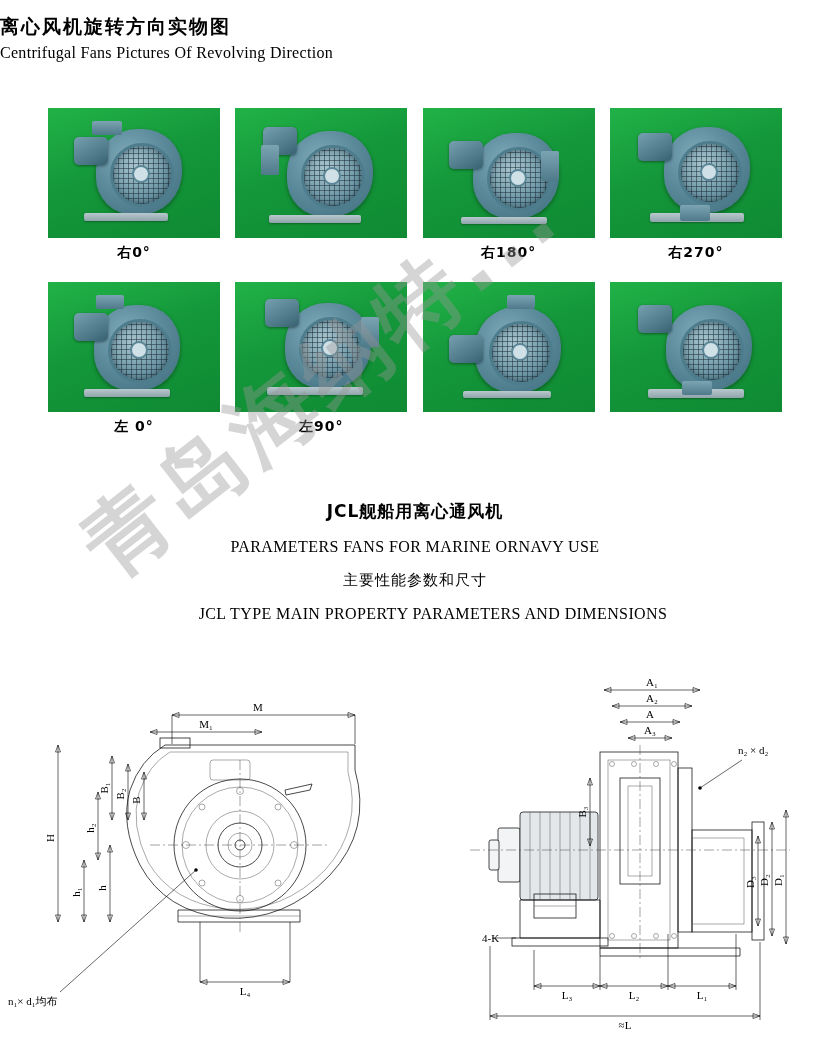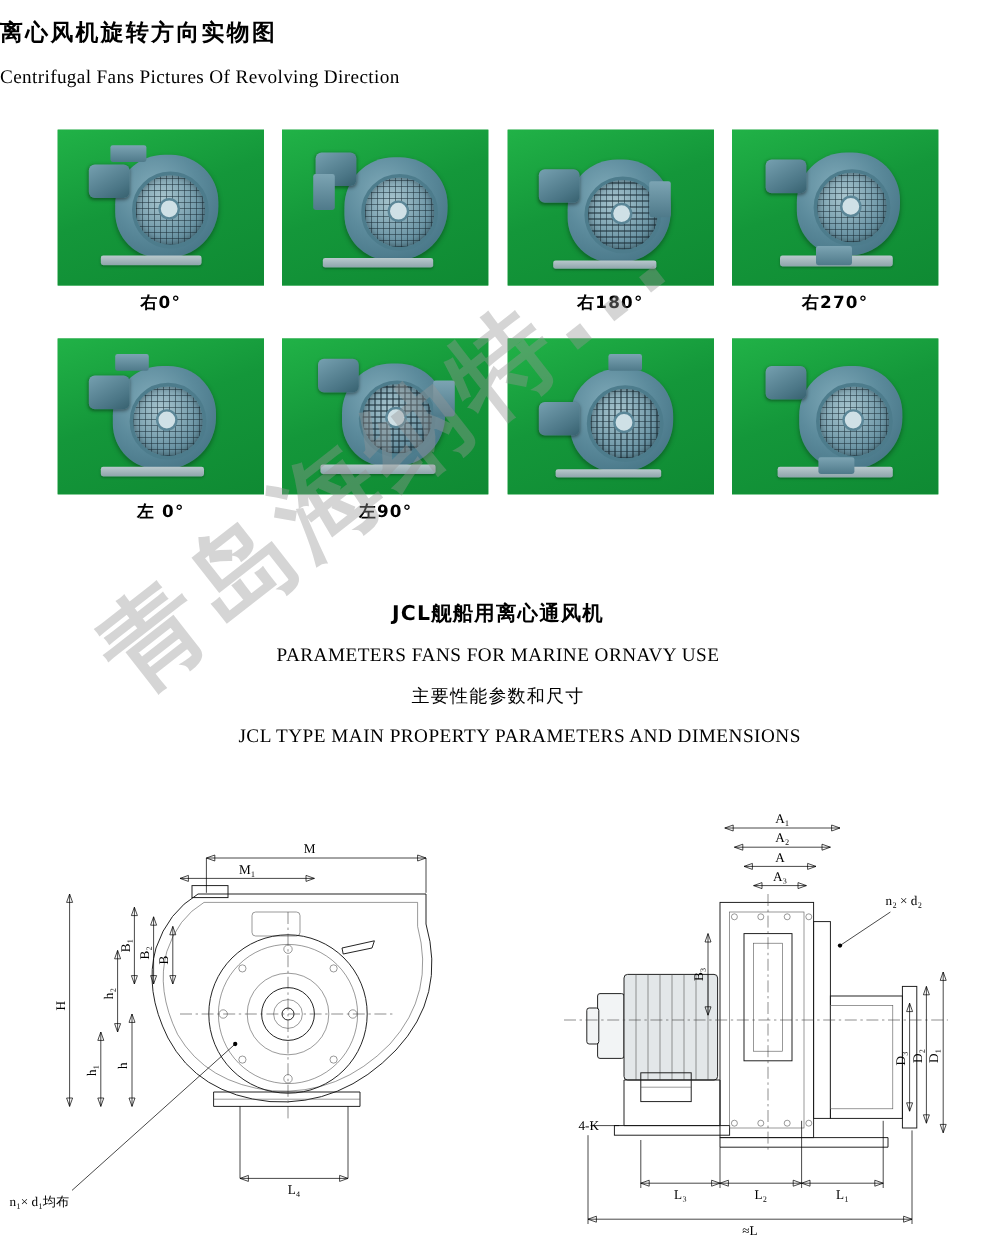--- a/index.html
+++ b/index.html
@@ -23,21 +23,21 @@
   }
   .title-cn {
     font-family: "DejaVu Sans", sans-serif;
     font-weight: bold;
     font-size: 19px;
     letter-spacing: 2px;
   }
   .title-en {
     font-family: "Liberation Serif", serif;
     font-size: 16px;
-    margin-top: 16px;
+    margin-top: 4px;
     letter-spacing: 0.3px;
   }
 
   
   .photo-grid {
     position: absolute;
     left: 48px;
     top: 108px;
     width: 734px;
     font-weight: bold;

